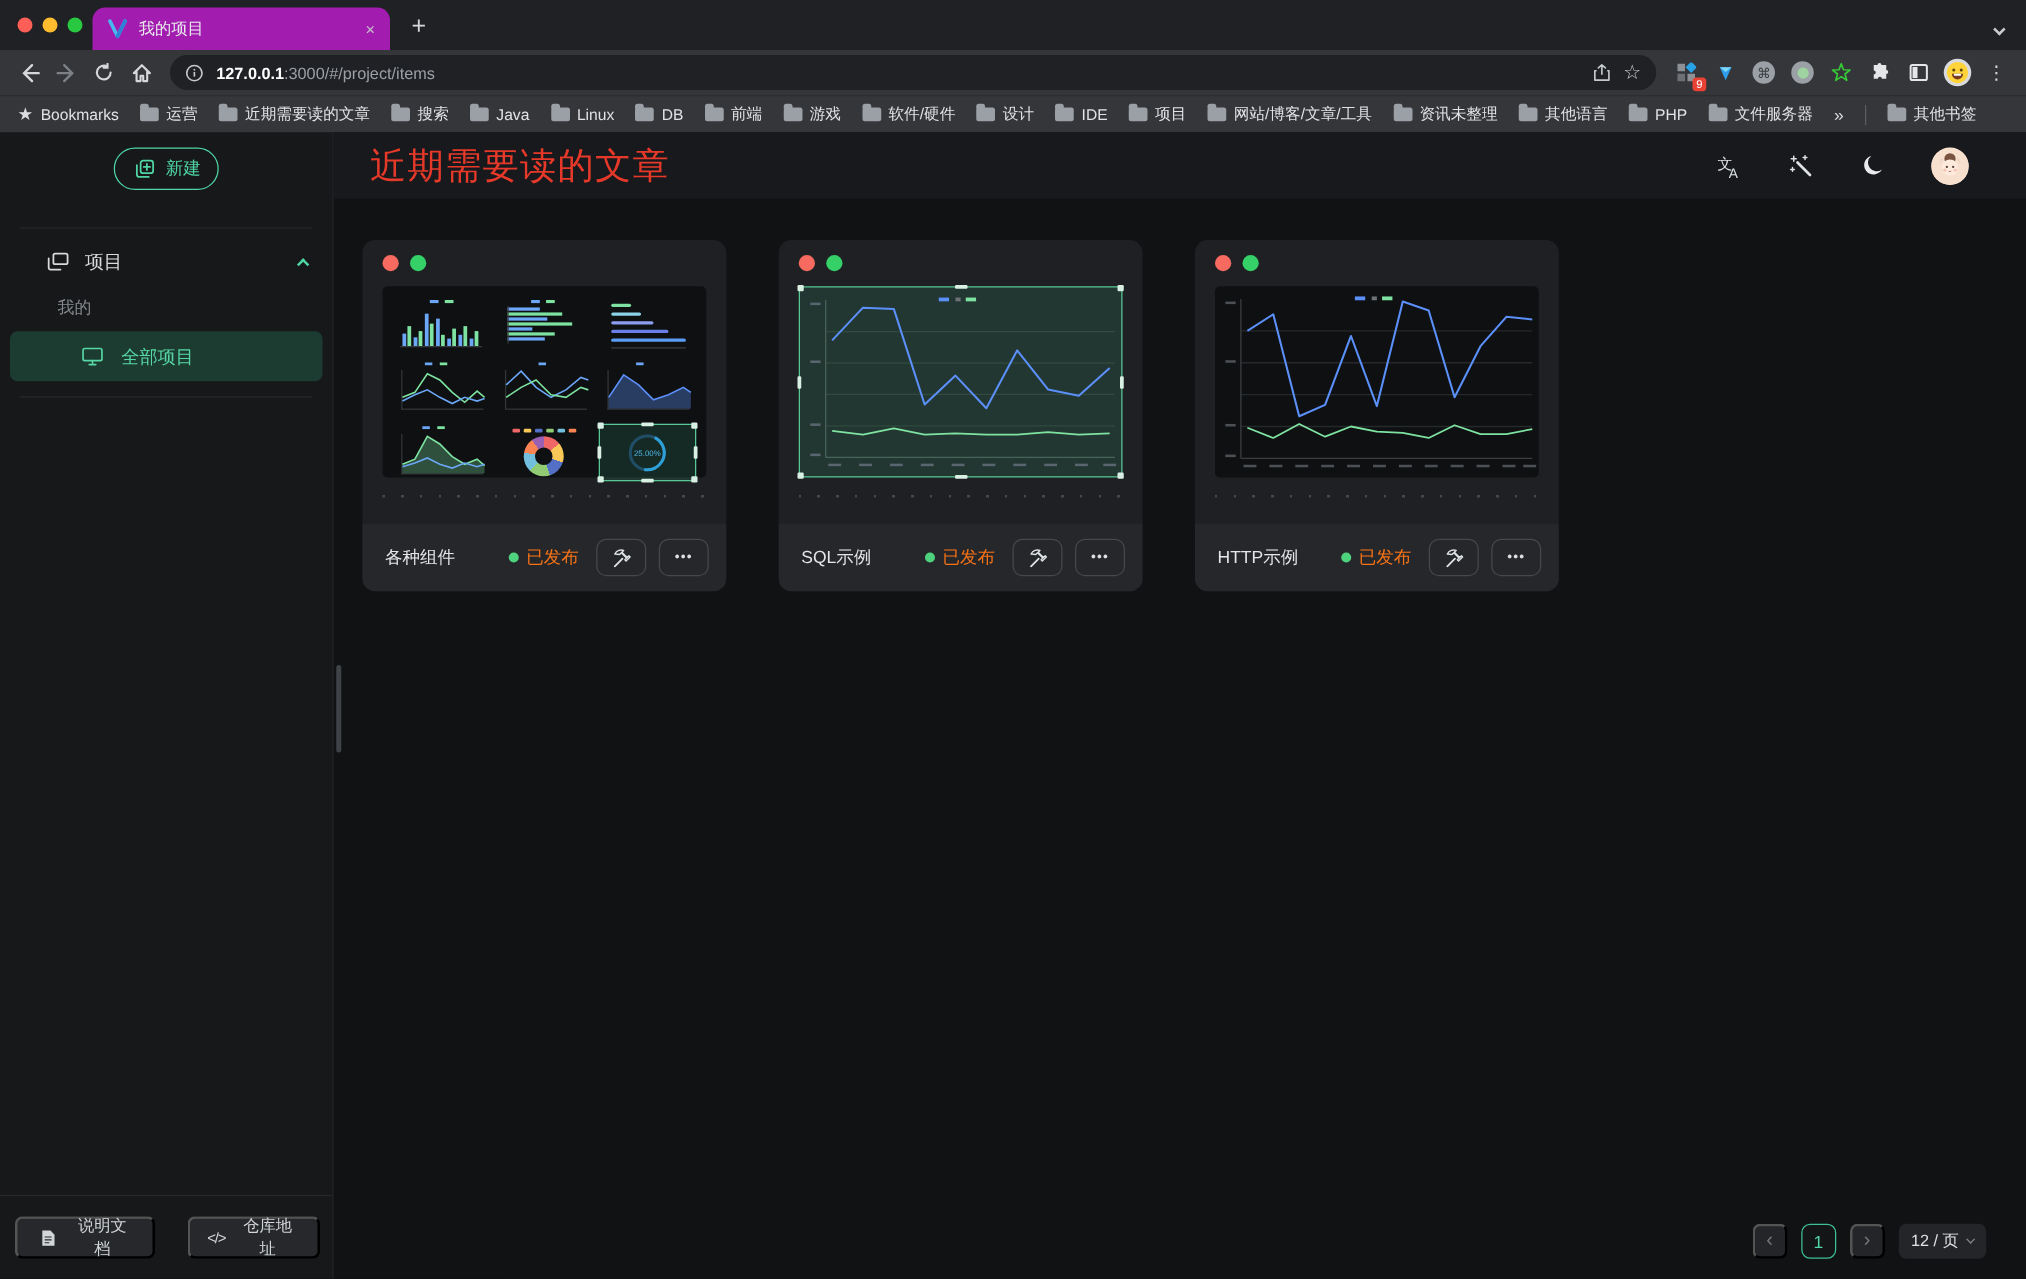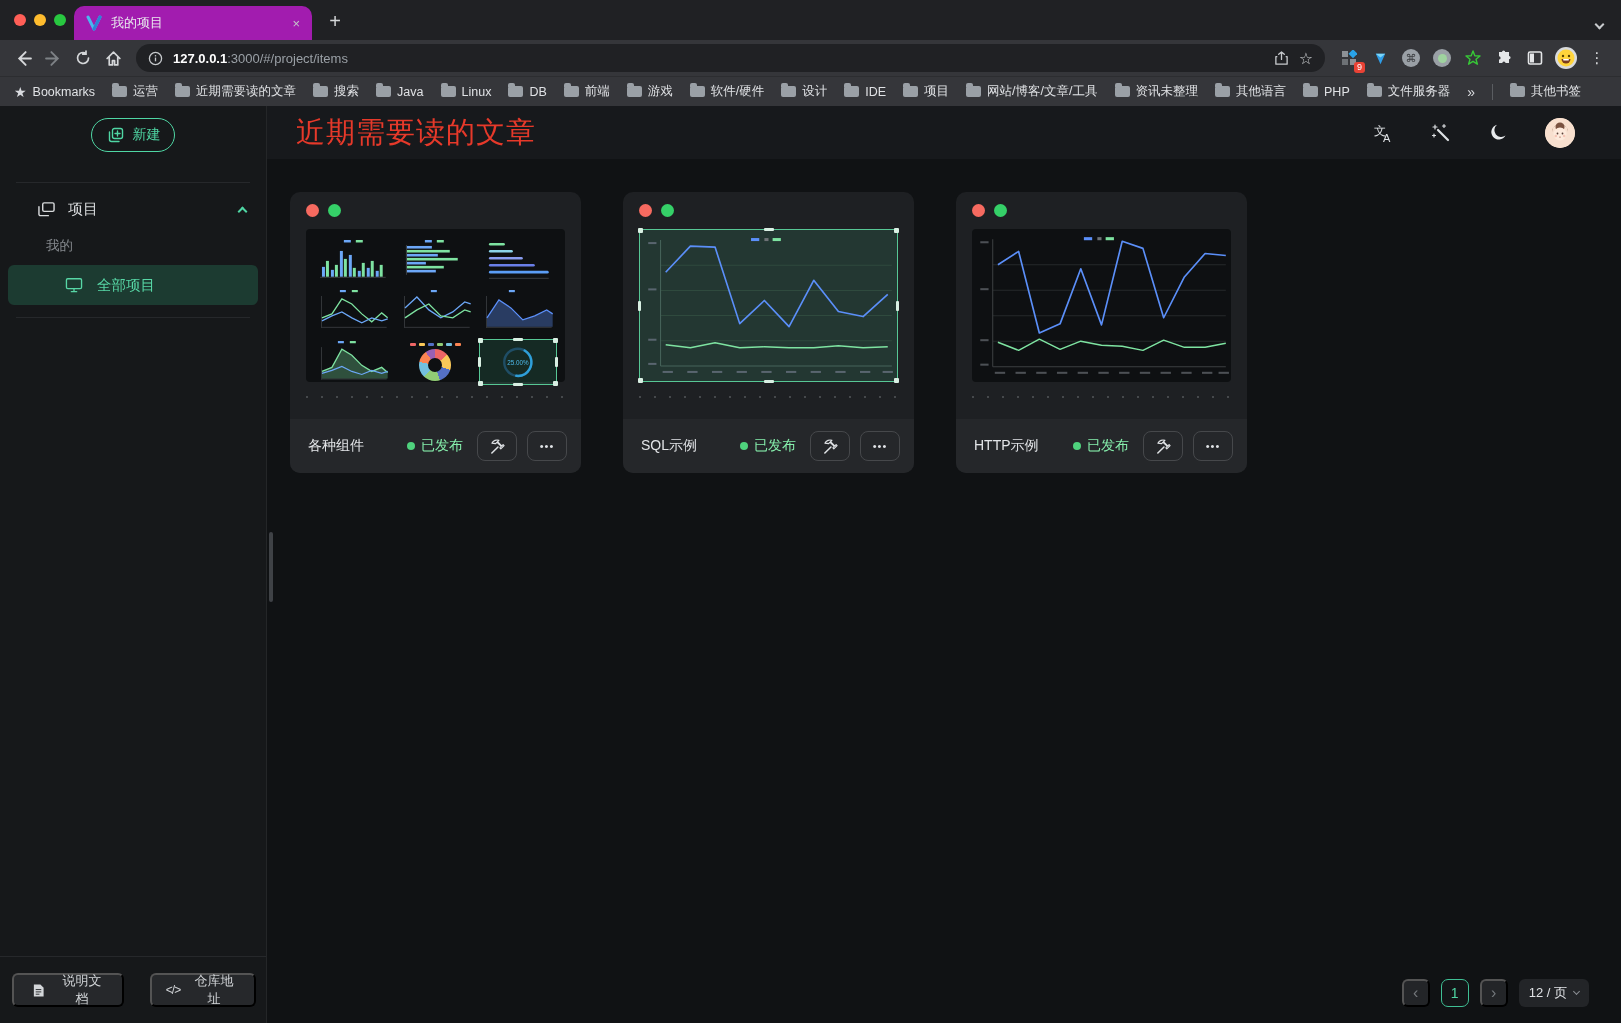--- a/index.html
+++ b/index.html
@@ -78,21 +78,21 @@
   .card-top { padding:12px 16px 4px; display:flex; gap:9px; }
   .cdot { width:13px; height:13px; border-radius:50%; }
   .cdot-red { background:#f66a60; } .cdot-green { background:#35d068; }
   .thumb { margin:8px 16px 0; height:153px; background:#0e1012; border-radius:4px; position:relative; overflow:visible; }
   .thumb svg { display:block; }
   .dotsep { margin:14px 16px 0; height:2px;
             background-image:repeating-linear-gradient(to right,#46494c 0 2px,transparent 2px 15px); }
   .cfooter { margin-top:auto; height:54px; background:#25272a; border-radius:0 0 10px 10px; display:flex;
              align-items:center; padding:0 14px 0 18px; }
   .cname { font-size:14px; color:#e3e5e8; flex:1; }
-  .status { display:flex; align-items:center; gap:6px; font-size:14px; color:#86efac; margin-right:4px; }
+  .status { display:flex; align-items:center; gap:6px; font-size:14px; color:#f97316; margin-right:4px; }
   .stdot { width:8px; height:8px; border-radius:50%; background:#4fd27d; }
   .cbtn { width:40px; height:30px; border:1px solid #46484b; border-radius:8px; display:flex; align-items:center;
           justify-content:center; color:#dfe2e5; background:transparent; margin-left:10px; font-size:11px; letter-spacing:1px; }
 
   .minigrid { position:absolute; inset:8px; display:grid; grid-template-columns:repeat(3,1fr);
               grid-template-rows:repeat(3,1fr); gap:5px; }
   .cell { position:relative; display:flex; align-items:center; justify-content:center; }
   .cell svg { width:100%; height:100%; }
   .donut-wrap { display:flex; flex-direction:column; align-items:center; gap:3px; }
   .dlegend { display:flex; gap:3px; }

